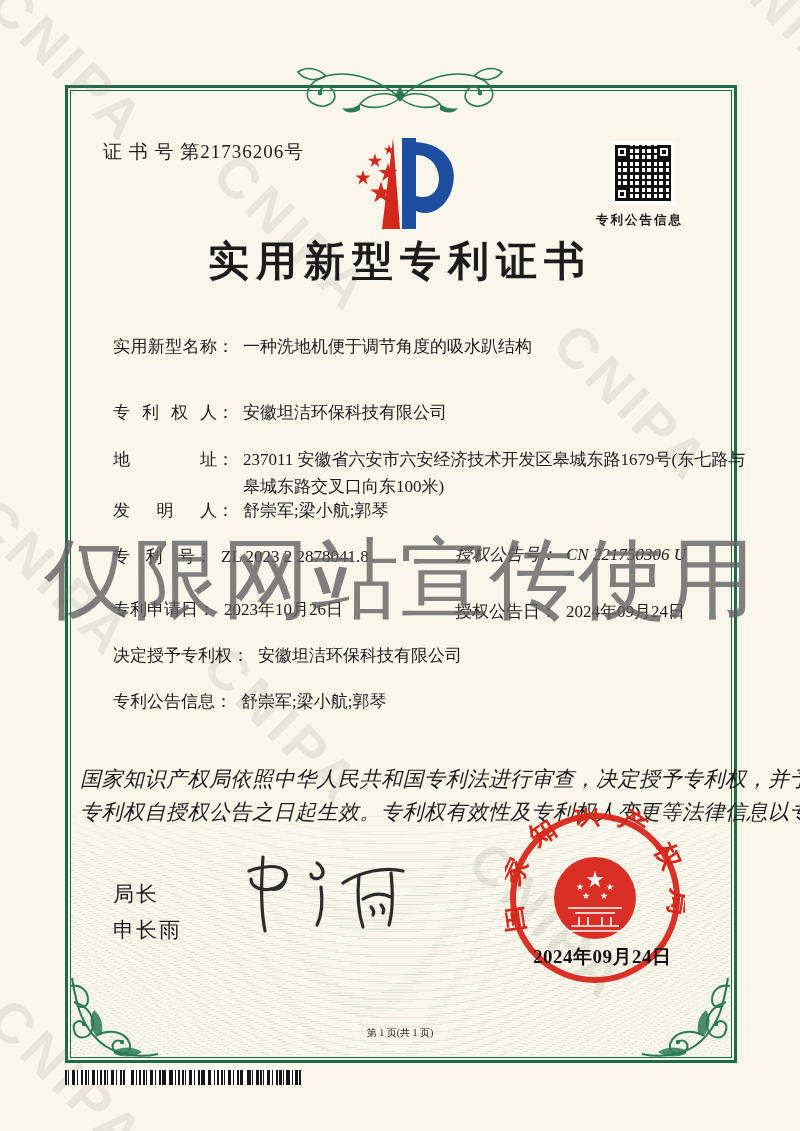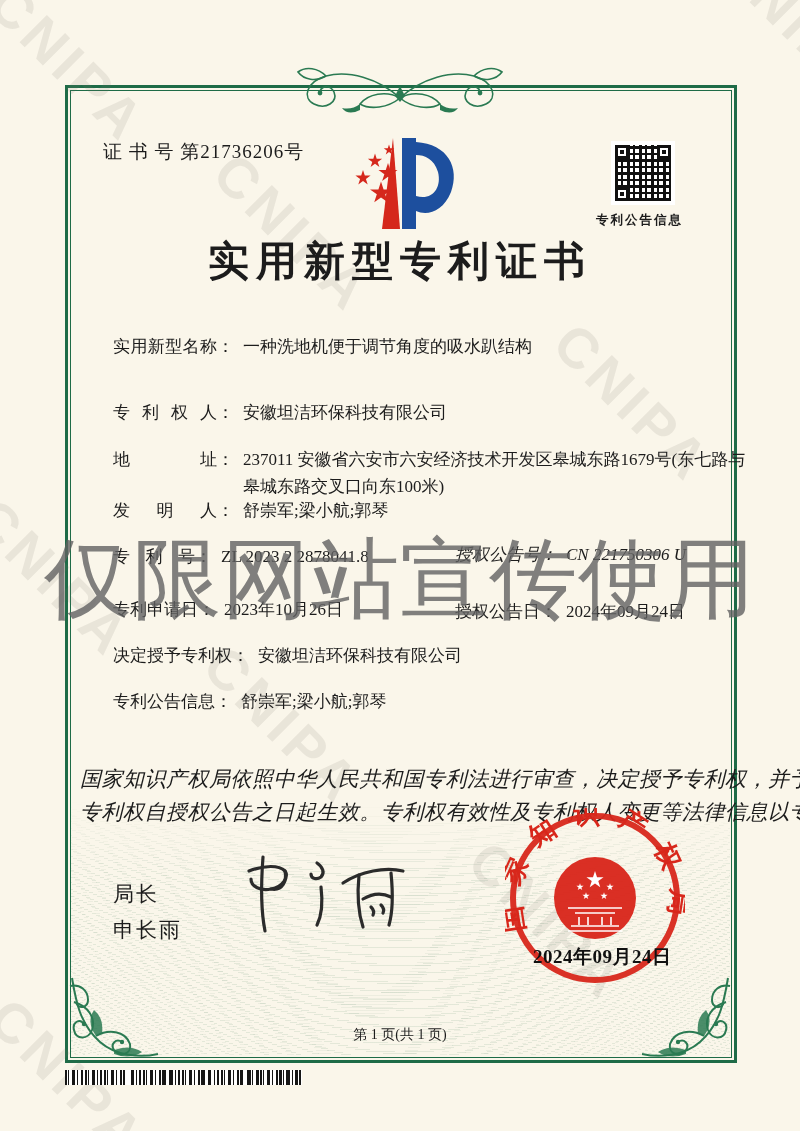--- a/index.html
+++ b/index.html
@@ -64,21 +64,21 @@
   .signer{position:absolute;left:113px;font-family:Liberation Sans, sans-serif;
           font-size:21px;font-weight:500;z-index:2;letter-spacing:2px;}
   .sig-svg{left:225px;top:843px;z-index:2;}
 
   
   .seal{left:505px;top:808px;z-index:3;}
   .seal-date{position:absolute;left:533px;top:944px;font-size:19px;color:#111;
              z-index:4;letter-spacing:.5px;font-weight:bold;}
 
   
-  .page-no{left:0;top:1026px;width:800px;text-align:center;font-size:14px;z-index:2;}
+  .page-no{left:0;top:1026px;width:800px;text-align:center;font-size:10px;z-index:2;}
   .barcode{left:65px;top:1070px;width:237px;height:15px;z-index:2;
     background:repeating-linear-gradient(90deg,
       #161616 0 2px,#fff 2px 3px,#161616 3px 4px,#fff 4px 7px,
       #161616 7px 10px,#fff 10px 12px,#161616 12px 13px,#fff 13px 16px,
       #161616 16px 18px,#fff 18px 19.5px);}
   .orn{z-index:2;}
 </style>
 </head>
 <body>
 

